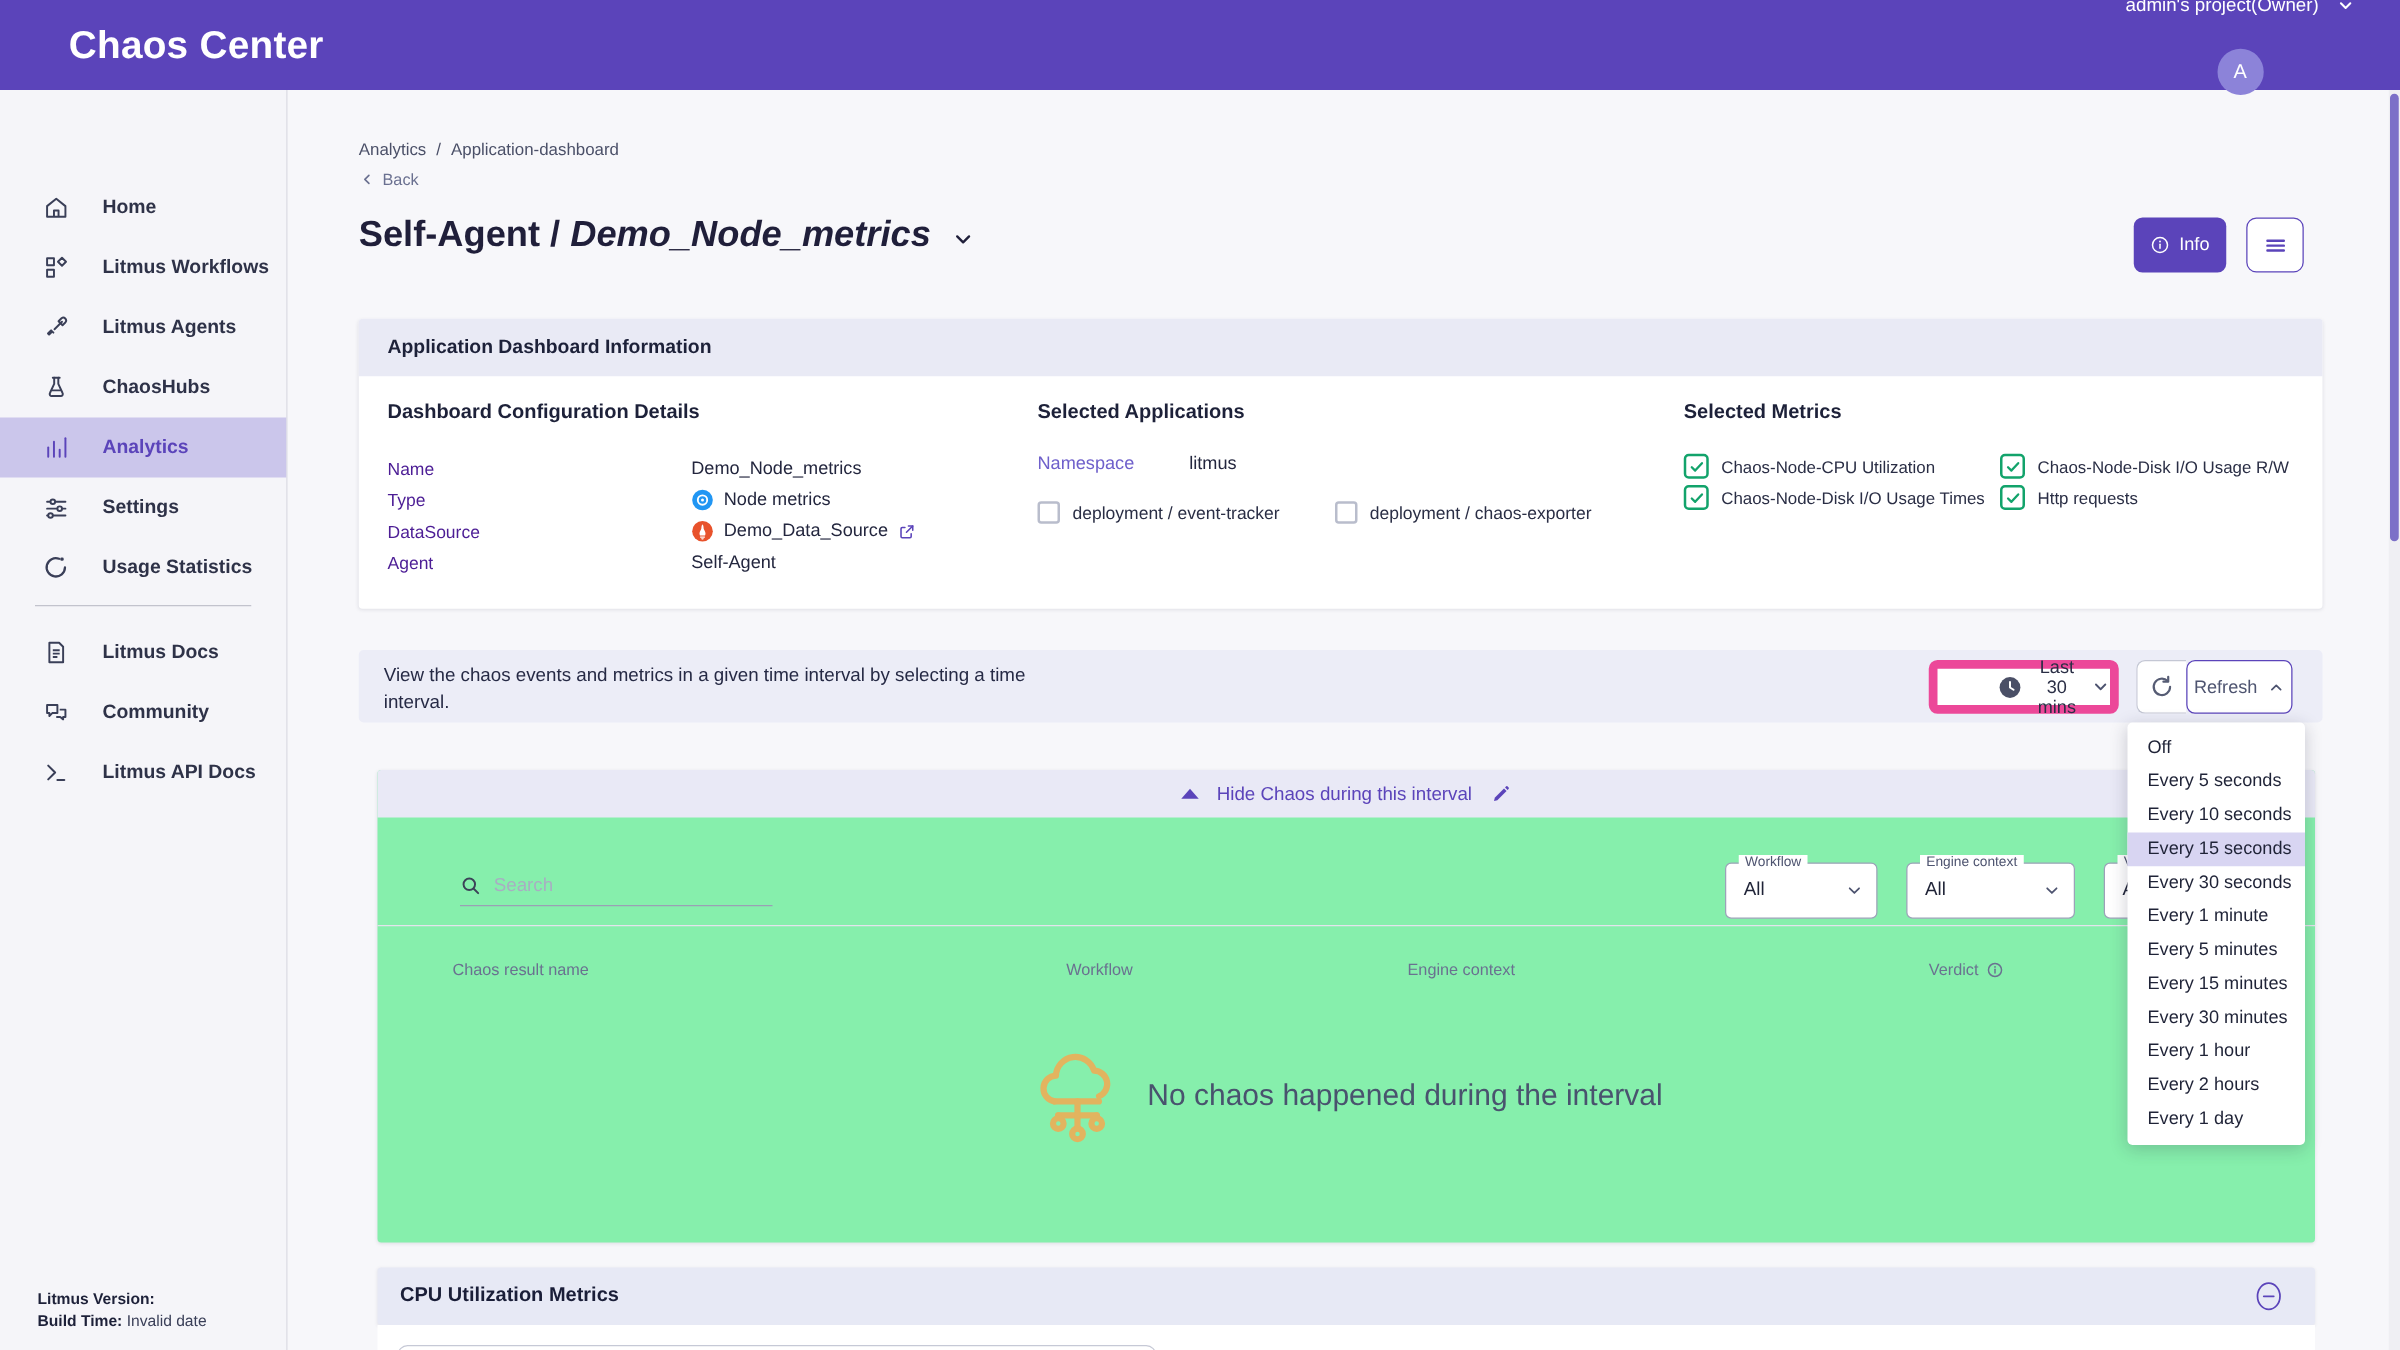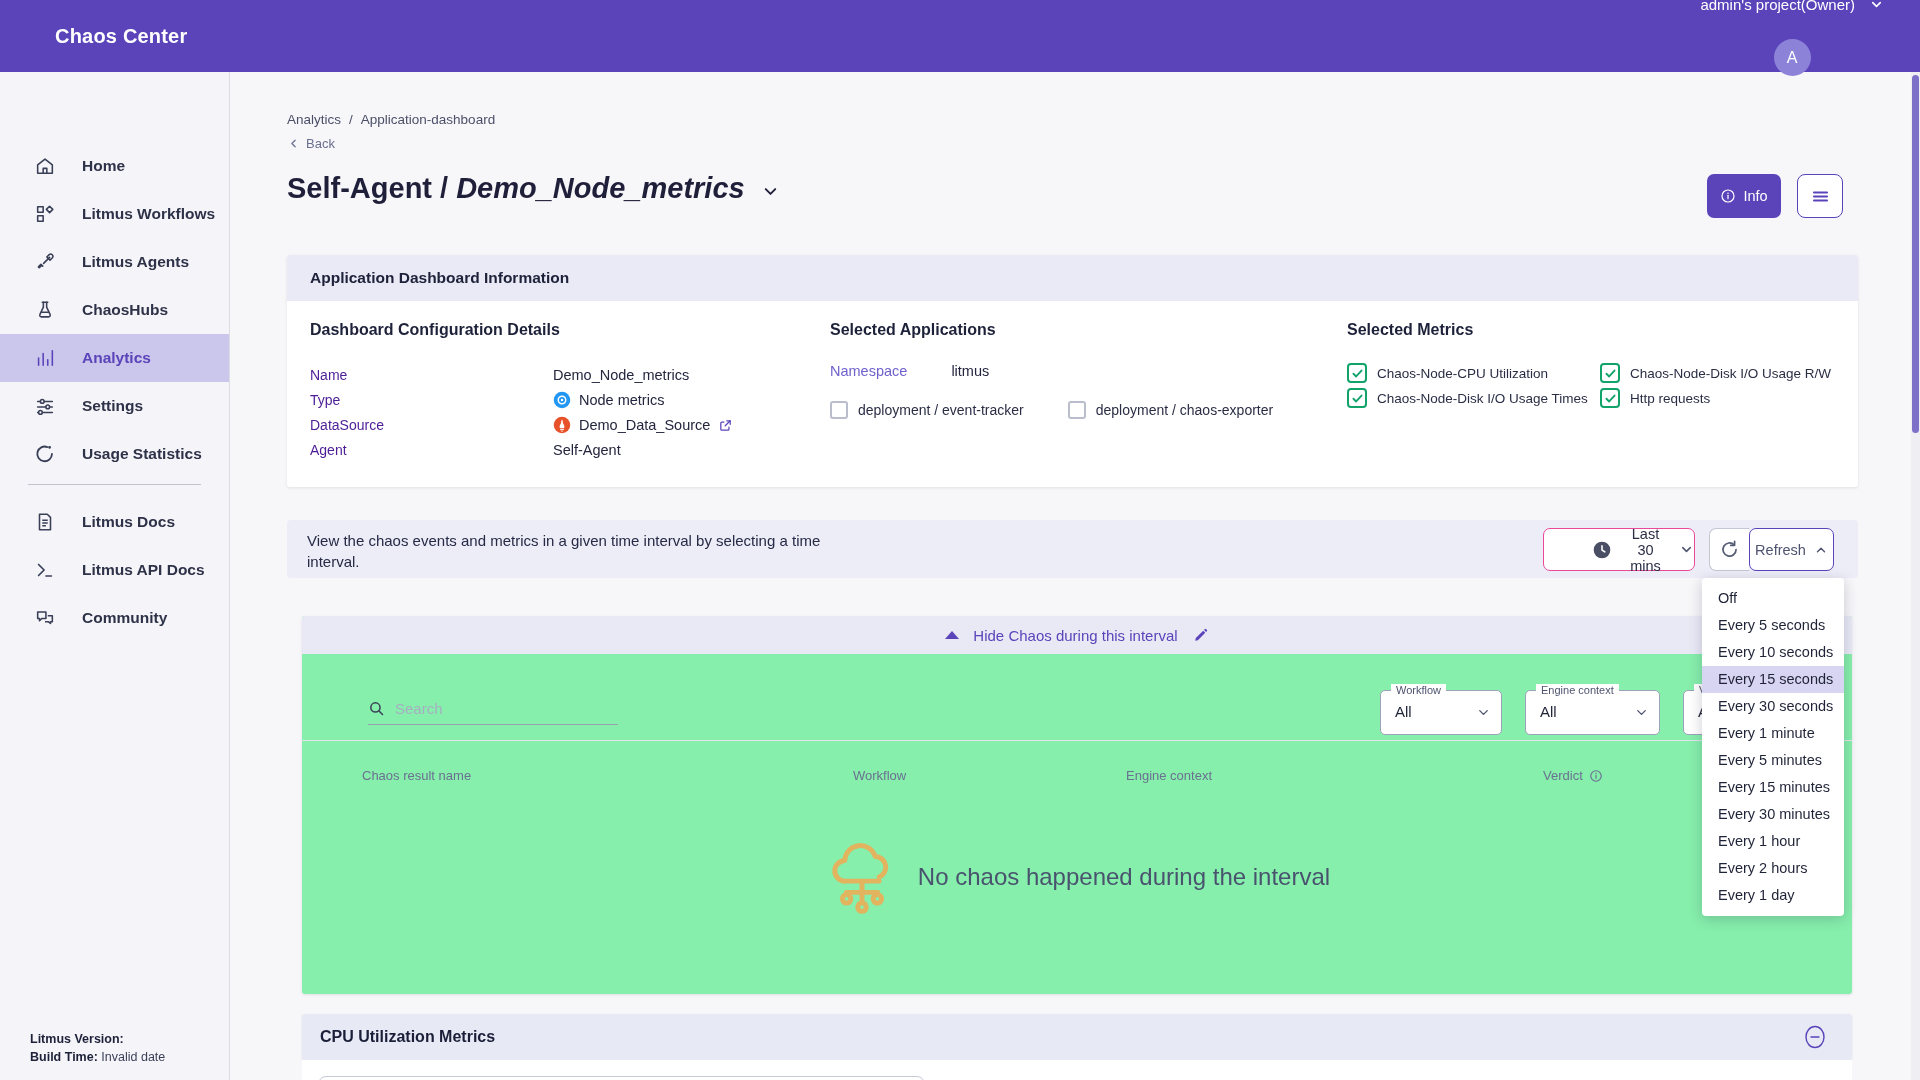--- a/index.html
+++ b/index.html
@@ -1,21 +1,21 @@
 <!DOCTYPE html>
 <html><head>
 <meta charset="utf-8">
 <style>
   * { margin:0; padding:0; box-sizing:border-box; }
   html,body { width:1920px; height:1080px; overflow:hidden; font-family:"Liberation Sans","DejaVu Sans",sans-serif; background:#F7F7FA; }
   .app { position:relative; width:1920px; height:1080px; }
 
   
   .top-header { position:absolute; left:0; top:0; width:1920px; height:72px; background:#5B44BA; display:flex; align-items:center; justify-content:space-between; padding:0 36px 0 55px; z-index:30; }
-  .brand { color:#fff; font-size:20px; font-weight:bold; letter-spacing:.2px; }
+  .brand { color:#fff; font-size:31px; font-weight:bold; letter-spacing:.2px; }
   .header-right { display:flex; align-items:center; gap:26px;flex-direction:column; }
   .project { color:#fff; font-size:15px; display:flex; align-items:center; gap:14px; cursor:pointer; }
   .avatar { width:37px; height:37px; border-radius:50%; background:#8C83D9; color:#fff; font-size:16px; display:flex; align-items:center; justify-content:center; cursor:pointer; }
 
   
   .sidebar { position:absolute; left:0; top:72px; width:230px; height:1008px; background:#F5F5F9; border-right:1px solid #DCDCE3; z-index:20; }
   .nav-group { padding-top:70px; }
   .side-item { height:48px; display:flex; align-items:center; padding-left:34px; gap:26px; cursor:pointer; color:#2E3248; }
   .side-item .side-icon { width:22px; height:22px; color:#3A3F58; display:flex; }
   .side-item .side-label { font-size:15.5px; font-weight:600; }
@@ -60,21 +60,21 @@
   .chk-box { width:18px; height:18px; border:2px solid #B9BDCC; border-radius:3px; background:#fff; flex:none; }
   .chk-label { font-size:14px; color:#2A2E45; }
   .col-metrics { flex:1; }
   .metrics-grid { display:grid; grid-template-columns:253px auto; row-gap:5px; margin-top:2px; }
   .chk-box.checked { width:20px; height:20px; border:2px solid #12A36B; border-radius:4px; display:flex; align-items:center; justify-content:center; }
   .metric-label { font-size:13.5px; color:#2A2E45; }
 
   
   .interval-band { position:absolute; left:57px; top:448px; width:1571px; height:58px; background:#ECEDF7; border-radius:4px; }
   .interval-desc { position:absolute; left:20px; top:10px; width:540px; font-size:15px; color:#262A45; line-height:1.4; }
-  .time-btn { position:absolute; left:1256px; top:8px; width:152px; height:43px; background:#fff; border:1px solid #ec4899; border-radius:7px; display:flex; align-items:center; justify-content:center; gap:10px; font-size:14.5px; color:#2A2E45; cursor:pointer; font-family:inherit;padding-left:48px; }
+  .time-btn { position:absolute; left:1256px; top:8px; width:152px; height:43px; background:#fff; border:7px solid #ec4899; border-radius:7px; display:flex; align-items:center; justify-content:center; gap:10px; font-size:14.5px; color:#2A2E45; cursor:pointer; font-family:inherit;padding-left:48px; }
   .refresh-group { position:absolute; left:1422px; top:8px; display:flex; }
   .refresh-icon-btn { width:40px; height:43px; background:#fff; border:1px solid #C4C7D4; border-right:none; border-radius:7px 0 0 7px; display:flex; align-items:center; justify-content:center; cursor:pointer; }
   .refresh-btn { width:85px; height:43px; background:#fff; border:1.6px solid #5B44BA; border-radius:7px; display:flex; align-items:center; justify-content:center; gap:8px; font-size:14.5px; color:#4E5470; cursor:pointer; font-family:inherit; }
 
   
   .refresh-menu { position:absolute; left:1472px; top:506px; width:142px; background:#fff; box-shadow:0 3px 14px rgba(30,30,60,.22); border-radius:4px; padding:7px 0; z-index:40; }
   .menu-item { font-size:14.5px; color:#1F2337; padding:5px 16px; line-height:17px; cursor:pointer; white-space:nowrap; }
   .menu-item.selected { background:#D8D5F2; }
 
   
@@ -206,35 +206,35 @@
         <span class="side-icon">
             <svg width="22" height="22" viewBox="0 0 24 24" fill="none" stroke="currentColor" stroke-width="1.7" stroke-linejoin="round">
               <path d="M6 3.5h8.5L18 7v13.5H6z"></path>
               <path d="M9 10h6M9 13h6M9 16h4"></path>
             </svg>
           </span>
         <span class="side-label">Litmus Docs</span>
       </div>
       <div class="side-item">
         <span class="side-icon">
+            <svg width="22" height="22" viewBox="0 0 24 24" fill="none" stroke="currentColor" stroke-width="1.7" stroke-linejoin="round">
+              <path d="M4 5.5h9v7H8.5L6 15v-2.5H4z"></path>
+              <path d="M15 9.5h5v6.5h-2v2l-2.5-2H12"></path>
+            </svg>
+          </span>
+        <span class="side-label">Community</span>
+      </div>
+      <div class="side-item">
+        <span class="side-icon">
             <svg width="22" height="22" viewBox="0 0 24 24" fill="none" stroke="currentColor" stroke-width="1.8" stroke-linecap="round" stroke-linejoin="round">
               <polyline points="5 6 11 12 5 18"></polyline>
               <path d="M13 18.5h6"></path>
             </svg>
           </span>
         <span class="side-label">Litmus API Docs</span>
-      </div>
-      <div class="side-item">
-        <span class="side-icon">
-            <svg width="22" height="22" viewBox="0 0 24 24" fill="none" stroke="currentColor" stroke-width="1.7" stroke-linejoin="round">
-              <path d="M4 5.5h9v7H8.5L6 15v-2.5H4z"></path>
-              <path d="M15 9.5h5v6.5h-2v2l-2.5-2H12"></path>
-            </svg>
-          </span>
-        <span class="side-label">Community</span>
       </div>
     </div>
     <div class="side-version">
       <div><b>Litmus Version:</b></div>
       <div><b>Build Time:</b> <span class="normal">Invalid date</span></div>
     </div>
   </aside>
 
   <main class="main">
 

